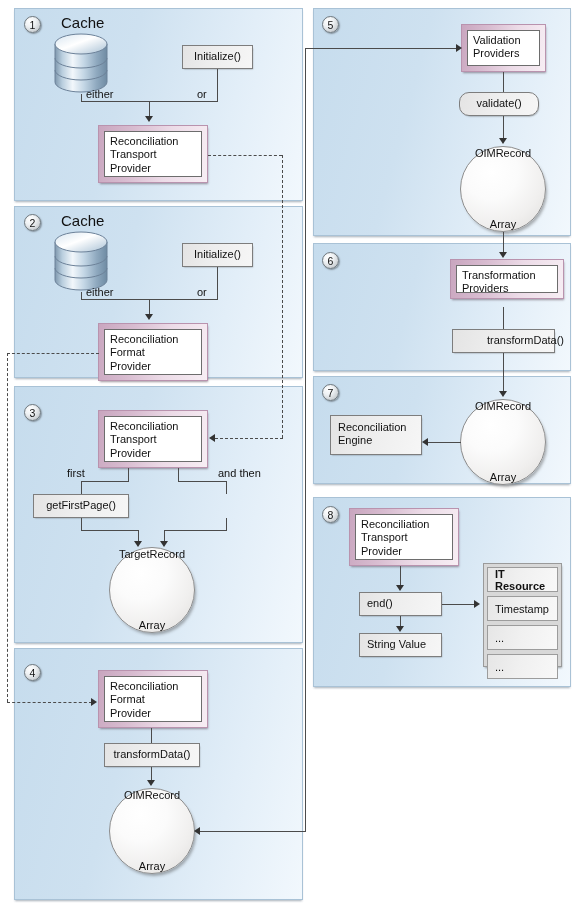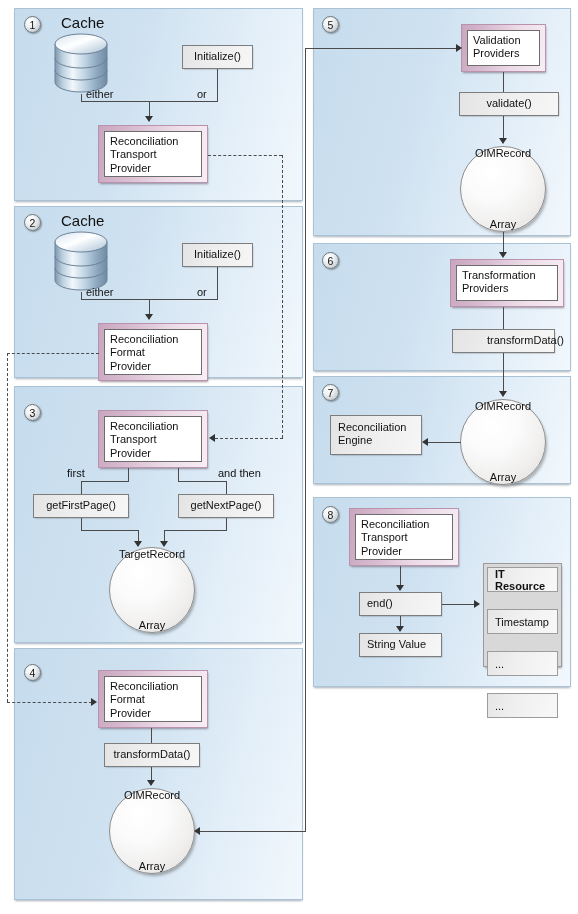--- a/index.html
+++ b/index.html
@@ -54,21 +54,21 @@
 
   
   .lbl{position:absolute;font-size:11px;line-height:13px;color:#111;white-space:nowrap;}
   .cap{position:absolute;font-size:15px;line-height:13px;color:#111;white-space:nowrap;}
 
   
   .ittab{position:absolute;box-sizing:border-box;
          background:#d8d8d8;border:1px solid #9a9a9a;
          box-shadow:1px 2px 2px -1px rgba(0,0,0,.35);
          padding:3px;}
-  .itrow{box-sizing:border-box;height:25px;margin-bottom:17px;
+  .itrow{box-sizing:border-box;height:25px;margin-bottom:4px;
          background:linear-gradient(105deg,#e6e6e6 0%,#f0f0f0 45%,#f8f8f8 100%);
          border:1px solid #9c9c9c;
          display:flex;align-items:center;padding-left:7px;
          font-size:11px;color:#111;}
   .itrow:last-child{margin-bottom:0;}
   .itrow.hdr{font-weight:bold;}
 
   
   .ln{position:absolute;background:#4b4b4b;}
   .lnv{width:1px;}
@@ -177,21 +177,20 @@
   <div class="lbl" style="left:218px;top:467px;">and then</div>
 
   <div class="ln lnv" style="left:128px;top:468px;height:13px;"></div>
   <div class="ln lnv" style="left:178px;top:468px;height:13px;"></div>
   <div class="ln lnh" style="left:81px;top:481px;width:48px;"></div>
   <div class="ln lnh" style="left:178px;top:481px;width:48px;"></div>
   <div class="ln lnv" style="left:81px;top:481px;height:13px;"></div>
   <div class="ln lnv" style="left:226px;top:481px;height:13px;"></div>
 
   <div class="gbox ctr" style="left:33px;top:494px;width:96px;height:24px;">getFirstPage()</div>
-  <div class="gbox ctr" style="left:178px;top:494px;width:96px;height:24px;">getNextPage()</div>
 
   <div class="ln lnv" style="left:81px;top:518px;height:12px;"></div>
   <div class="ln lnh" style="left:81px;top:530px;width:57px;"></div>
   <div class="ln lnv" style="left:138px;top:530px;height:12px;"></div>
   <div class="arw dn" style="left:134px;top:541px;"></div>
   <div class="ln lnv" style="left:226px;top:518px;height:12px;"></div>
   <div class="ln lnh" style="left:164px;top:530px;width:63px;"></div>
   <div class="ln lnv" style="left:164px;top:530px;height:12px;"></div>
   <div class="arw dn" style="left:160px;top:541px;"></div>
 
@@ -235,39 +234,39 @@
   <div class="badge" style="left:322px;top:16px;">5</div>
 
   <div class="pbox" style="left:461px;top:24px;width:85px;height:48px;">
     <div class="inner">
       <div>Validation</div>
       <div>Providers</div>
     </div>
   </div>
 
   <div class="ln lnv" style="left:503px;top:72px;height:20px;"></div>
-  <div class="gbox ctr" style="left:459px;top:92px;width:100px;height:24px;">validate()</div>
+  <div class="gbox ctr" style="left:459px;top:92px;width:80px;height:24px;border-radius:10px;">validate()</div>
   <div class="ln lnv" style="left:503px;top:116px;height:23px;"></div>
   <div class="arw dn" style="left:499px;top:138px;"></div>
 
   <div class="circ" style="left:460px;top:146px;width:86px;height:86px;">
     <div>OIMRecord</div>
     <div>Array</div>
   </div>
 
   <div class="ln lnv" style="left:305px;top:48px;height:783px;"></div>
   <div class="ln lnh" style="left:305px;top:48px;width:152px;"></div>
   <div class="arw rt" style="left:456px;top:44px;"></div>
   <div class="ln lnh" style="left:200px;top:831px;width:106px;"></div>
   <div class="arw lf" style="left:194px;top:827px;"></div>
 
   <div class="panel" style="left:313px;top:243px;width:258px;height:128px;"></div>
   <div class="badge" style="left:322px;top:252px;">6</div>
 
-  <div class="pbox" style="left:450px;top:259px;width:114px;height:48px;">
+  <div class="pbox" style="left:450px;top:259px;width:114px;height:40px;">
     <div class="inner">
       <div>Transformation</div>
       <div>Providers</div>
     </div>
   </div>
 
   <div class="ln lnv" style="left:503px;top:232px;height:21px;"></div>
   <div class="arw dn" style="left:499px;top:252px;"></div>
 
   <div class="ln lnv" style="left:503px;top:307px;height:22px;"></div>

